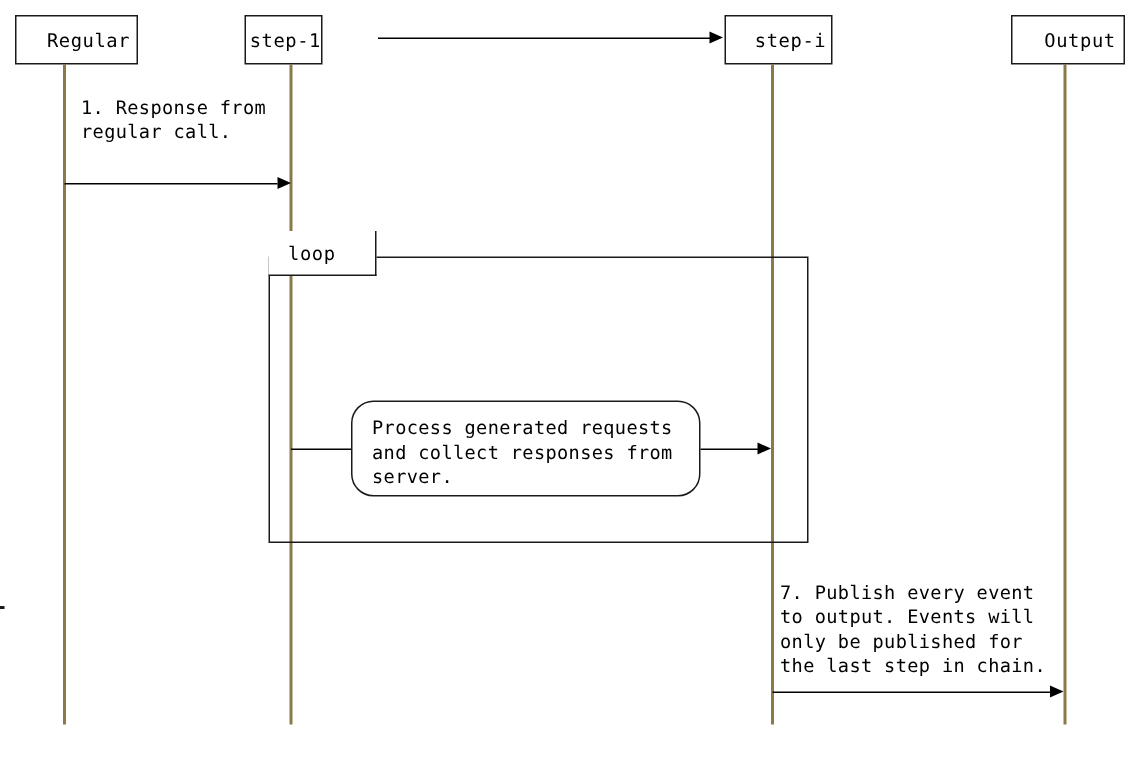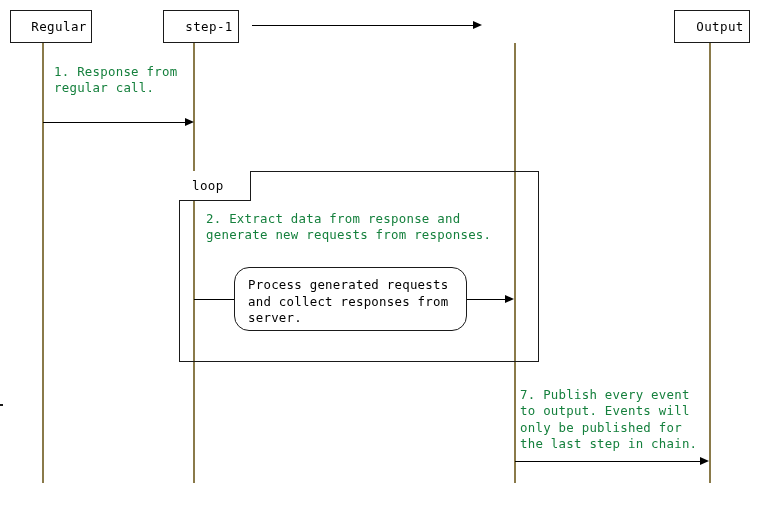--- a/index.html
+++ b/index.html
@@ -59,21 +59,21 @@
     border-left: 9px solid #000000;
     z-index: 3;
   }
 
   
   .note-text {
     position: absolute;
     font-size: 12.4px;
     line-height: 16.4px;
     letter-spacing: 0.25px;
-    color: #15803d;
+    color: #000000;
     white-space: pre;
     z-index: 3;
   }
 
   
   .fragment {
     position: absolute;
     box-sizing: border-box;
     border: 1px solid #1a1a1a;
     background: transparent;
@@ -123,43 +123,44 @@
 <div id="diagram-canvas">
 
   <div class="lifeline" style="left:42px; top:43px; height:440px;"></div>
   <div class="lifeline" style="left:193px; top:43px; height:440px;"></div>
   <div class="lifeline" style="left:514px; top:43px; height:440px;"></div>
   <div class="lifeline" style="left:709px; top:43px; height:440px;"></div>
 
   <div class="participant-box" style="left:10px; top:10px; width:82px; height:33px;">
     <span>Regular</span>
   </div>
-  <div class="participant-box" style="left:163px; top:10px; width:76px; height:33px;">
+  <div class="participant-box" style="left:163px; top:10px; width:52px; height:33px;justify-content:flex-end;">
     <span>step-1</span>
+  </div>
+  <div class="participant-box" style="left:483px; top:10px; width:72px; height:33px;">
+    <span>step-i</span>
   </div>
   <div class="participant-box" style="left:674px; top:10px; width:76px; height:33px;">
     <span>Output</span>
   </div>
 
   <div class="msg-line" style="left:252px; top:25px; width:222px;"></div>
   <div class="msg-head" style="left:473px; top:21px;"></div>
 
   <div class="msg-line" style="left:43px; top:122px; width:142px;"></div>
   <div class="msg-head" style="left:185px; top:118px;"></div>
 
   <div class="note-text" style="left:54px; top:64px;">1. Response from
 regular call.</div>
 
   <div class="fragment" style="left:179px; top:171px; width:360px; height:191px;"></div>
-  <div class="fragment-tab" style="left:179px; top:171px; width:72px; height:30px;">
+  <div class="fragment-tab" style="left:179px; top:154px; width:72px; height:30px;">
     <span>loop</span>
   </div>
 
-  <div class="note-text" style="left:206px; top:211px;">2. Extract data from response and
-generate new requests from responses.</div>
 
   <div class="msg-line" style="left:194px; top:299px; width:41px;"></div>
   <div class="msg-line" style="left:467px; top:299px; width:39px;"></div>
   <div class="msg-head" style="left:505px; top:295px;"></div>
 
   <div class="note-box" style="left:234px; top:267px; width:233px; height:64px;border-radius:15px;">Process generated requests
 and collect responses from
 server.</div>
 
   <div class="note-text" style="left:520px; top:387px;">7. Publish every event

